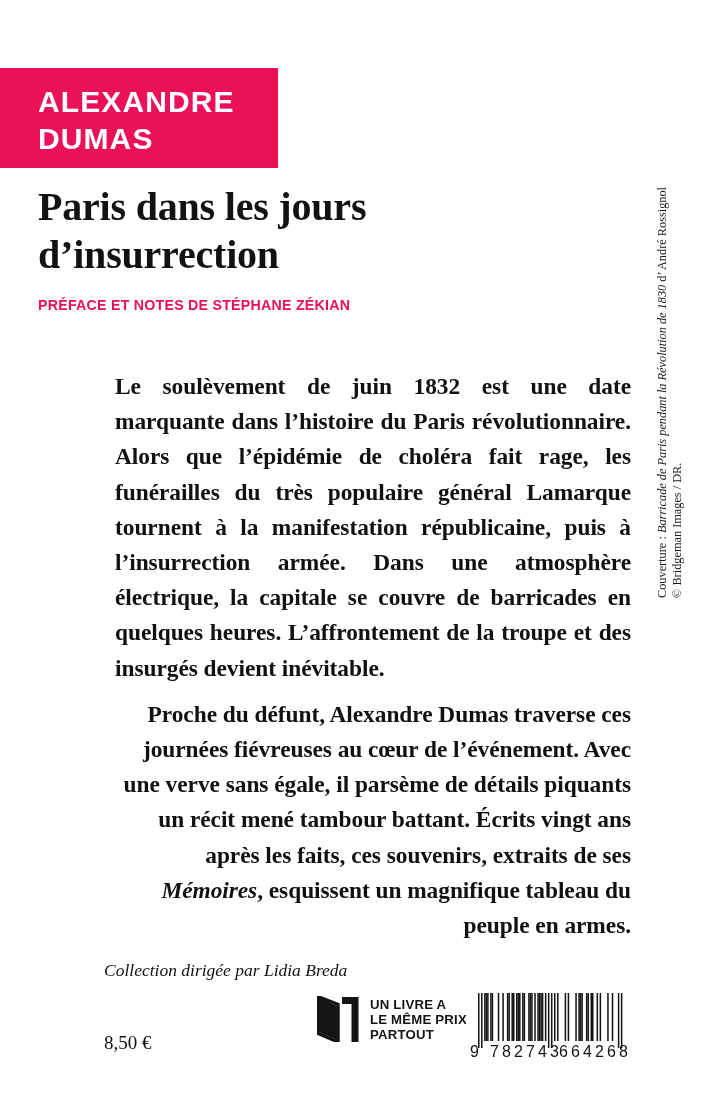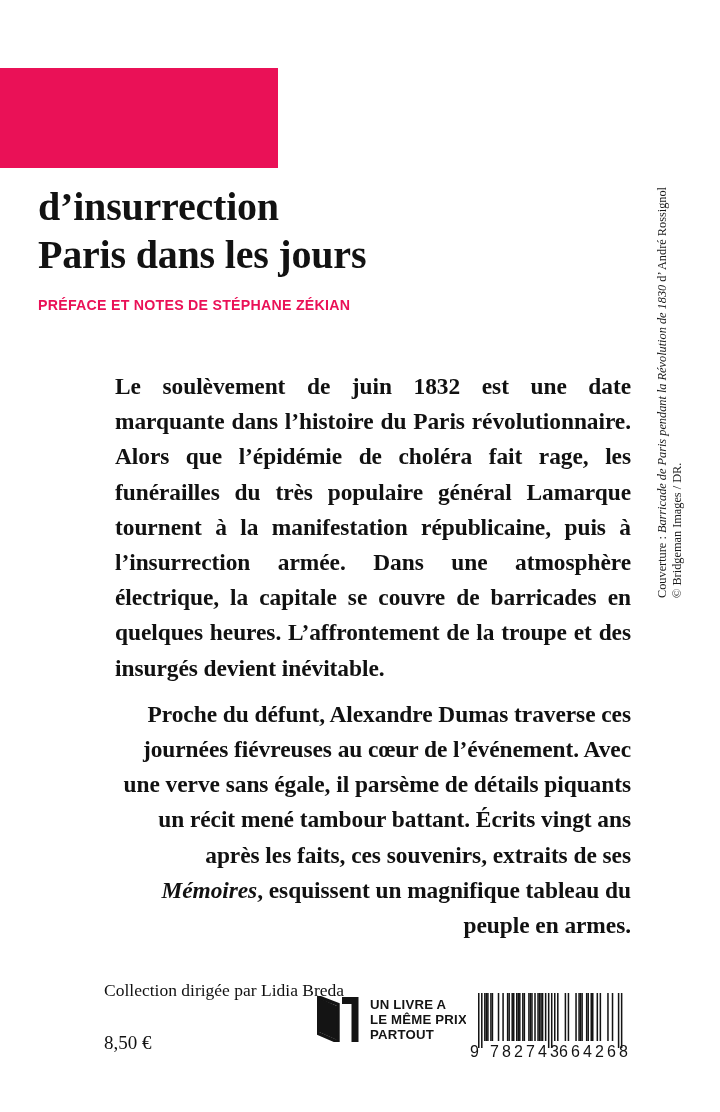--- a/index.html
+++ b/index.html
@@ -94,22 +94,23 @@
     text-justify: inter-word;
     letter-spacing: -0.05px;
   }
   .blurb p.last-free { text-align: right; }
   .blurb em { font-style: italic; }
 
   
   .collection-line {
     position: absolute;
     left: 104px;
-    top: 980px;
-    font-family: "Liberation Serif", serif;
+    top: 960px;
+    font-family: "Liberation Serif", serif;
+    font-style: italic;
     font-size: 17.5px;
     color: #111111;
     white-space: nowrap;
   }
   .imprint {
     position: absolute;
     left: 104px;
     top: 1000px;
     font-family: "Liberation Serif", serif;
     font-weight: bold;
@@ -187,26 +188,28 @@
     display: block;
   }
   .photo-credit em { font-style: italic; }
 </style>
 </head>
 <body>
 
 <div class="cover">
 
   <div class="author-band">
+    <div class="author-line">ALEXANDRE</div>
+    <div class="author-line">DUMAS</div>
   </div>
 
   <div class="title-block">
     <h1 class="book-title">
+      <span class="title-line">Paris dans les jours</span>
       <span class="title-line">d’insurrection</span>
-      <span class="title-line">Paris dans les jours</span>
     </h1>
   </div>
 
   <div class="preface">PRÉFACE ET NOTES DE STÉPHANE ZÉKIAN</div>
 
   <div class="blurb">
     <p>Le soulèvement de juin 1832 est une date marquante dans l’histoire du Paris révolutionnaire. Alors que l’épidémie de choléra fait rage, les funérailles du très populaire général Lamarque tournent à la manifestation républicaine, puis à l’insurrection armée. Dans une atmosphère électrique, la capitale se couvre de barricades en quelques heures. L’affrontement de la troupe et des insurgés devient inévitable.</p>
     <p class="last-free"><span>Proche du défunt, Alexandre Dumas traverse ces journées fiévreuses au cœur de l’événement. Avec une verve sans égale, il parsème de détails piquants un récit mené tambour battant. Écrits vingt ans après les faits, ces souvenirs, extraits de ses </span><em>Mémoires</em><span>, esquissent un magnifique tableau du peuple en armes.</span></p>
   </div>
 

